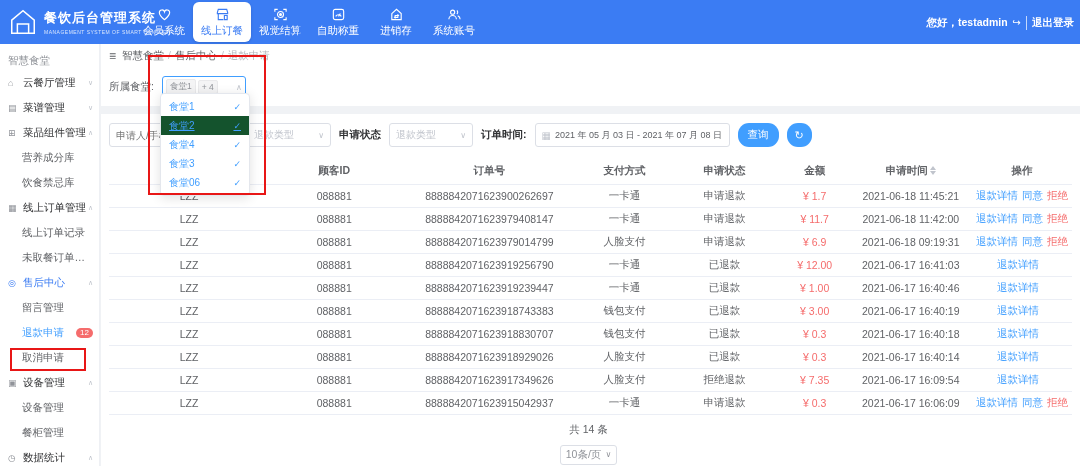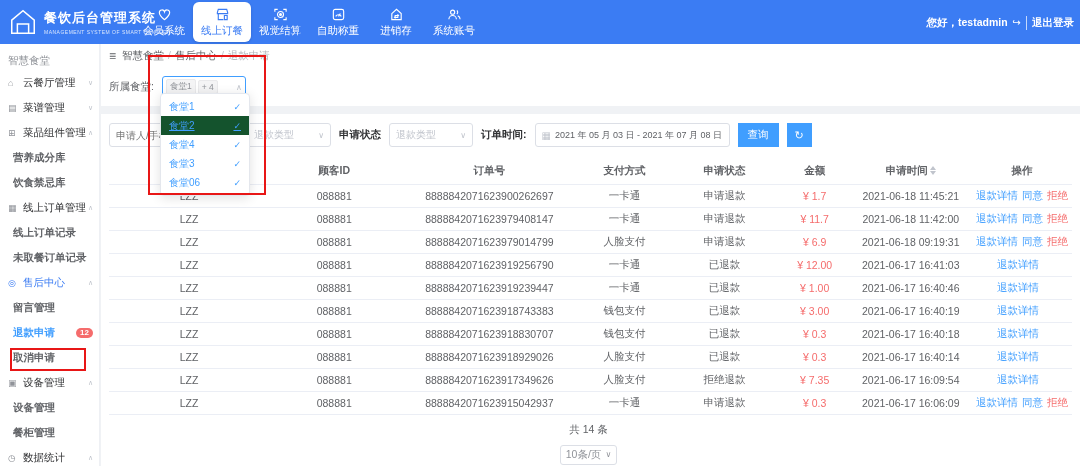--- a/index.html
+++ b/index.html
@@ -28,21 +28,21 @@
   .logout-icon { font-size:10px; font-weight:normal; }
   
   .sidebar { position:absolute; left:0; top:44px; width:100px; height:422px;
     background:#fff; border-right:1px solid #eef0f4; z-index:5; overflow:hidden; }
   .sb-title { padding:10px 0 4px 8px; color:#909399; font-size:10.5px; height:26px; }
   .sb-item { height:25px; display:flex; align-items:center; padding:0 6px 0 8px;
     cursor:pointer; color:#303133; font-size:10.5px; white-space:nowrap; position:relative; }
   .sb-item .sb-icon { width:12px; color:#909399; font-size:9px; margin-right:3px; }
   .sb-item .sb-label { flex:1; overflow:hidden; text-overflow:ellipsis; }
   .sb-item .sb-chevron { color:#c0c4cc; font-size:7px; }
-  .sb-item.sub { padding-left:13px; color:#606266;font-weight:bold; }
+  .sb-item.sub { padding-left:22px; color:#606266; }
   .sb-item.active-group { color:#3b7cf3; }
   .sb-item.active-group .sb-icon { color:#3b7cf3; }
   .sb-item.selected { color:#409eff; }
   .badge { background:#f56c6c; color:#fff; font-size:8px; border-radius:7px;
     padding:1px 4px; margin-left:2px; line-height:1; }
   
   .main { position:absolute; left:101px; top:44px; width:979px; height:422px; background:#f0f2f5; }
   .crumb-bar { background:#fff; height:24px; display:flex; align-items:center; gap:6px; padding:0 8px; }
   .collapse-icon { color:#606266; font-size:12px; cursor:pointer; }
   .crumb { display:flex; gap:4px; font-size:10.5px; color:#606266; }
@@ -59,21 +59,21 @@
   .card { background:#fff; margin:0; padding:6px 8px 0 8px; min-height:344px; }
   
   .filter-row { display:flex; align-items:center; gap:8px; height:30px; }
   .f-input, .f-select, .f-date { height:24px; border:1px solid #dcdfe6; border-radius:3px;
     background:#fff; display:flex; align-items:center; padding:0 6px; font-size:10px; color:#c0c4cc; }
   .f-input { width:130px; }
   .f-select { width:84px; justify-content:space-between; cursor:pointer; }
   .f-label { color:#303133; font-size:10.5px; font-weight:bold; white-space:nowrap; }
   .f-date { width:195px; gap:4px; color:#606266; font-size:9px; white-space:nowrap; }
   .f-date .cal { color:#c0c4cc; font-size:10px; }
-  .btn { height:24px; background:#409eff; color:#fff; border:none; border-radius:0;
+  .btn { height:24px; background:#409eff; color:#fff; border:none; border-radius:11px;
     padding:0 10px; font-size:10.5px; cursor:pointer; }
   .btn.icon-btn { padding:0 8px; font-size:11px; }
   
   table { border-collapse:collapse; width:100%; table-layout:fixed; margin-top:8px; }
   th, td { font-size:10.5px; text-align:center; height:23px; padding:0 2px;
     border-bottom:1px solid #ebeef5; white-space:nowrap; overflow:hidden; }
   th { color:#606266; font-weight:bold; height:26px; }
   td { color:#606266; }
   .amount { color:#f56c6c; }
   .link { color:#409eff; cursor:pointer; margin:0 2px; }

